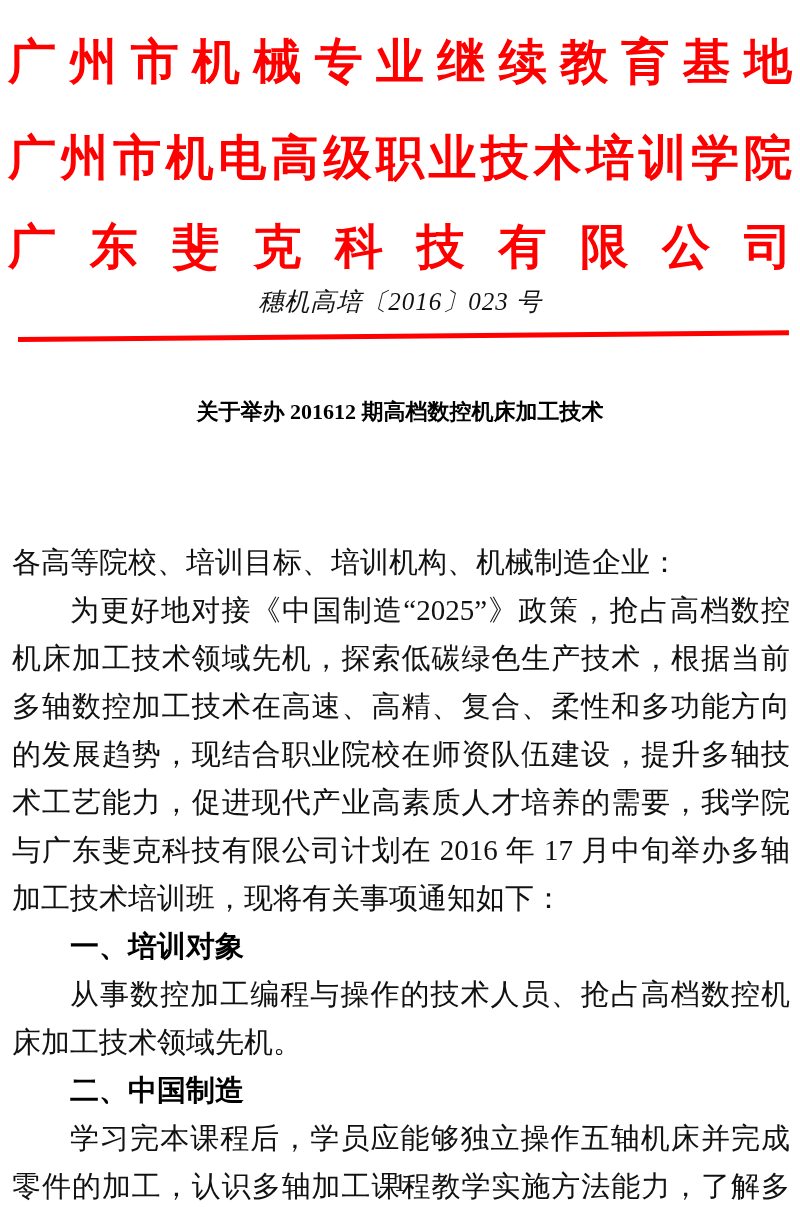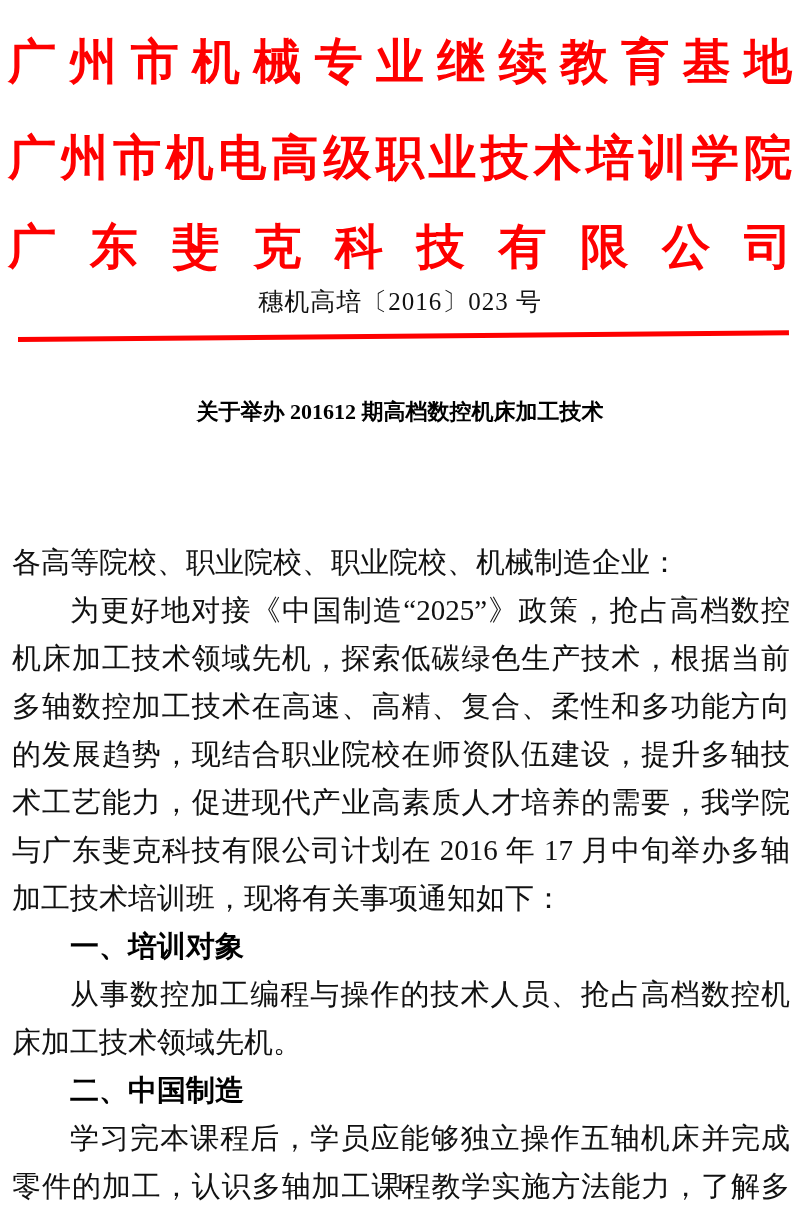--- a/index.html
+++ b/index.html
@@ -38,20 +38,21 @@
   .doc-number {
     position: absolute;
     top: 286px;
     left: 0;
     width: 100%;
     text-align: center;
     font-size: 25px;
     line-height: 32px;
     color: #111111;
     letter-spacing: 1px;
+    font-style: italic;
   }
 
   .red-rule {
     position: absolute;
     top: 337px;
     left: 18px;
     width: 771px;
     height: 4.5px;
     background: #fe0000;
     transform: rotate(-0.5deg);
@@ -160,21 +161,21 @@
 
   <div class="doc-number">穗机高培〔2016〕023 号</div>
 
   <div class="red-rule"></div>
 
   <div class="title">
     <div>关于举办 201612 期高档数控机床加工技术</div>
   </div>
 
   <div class="body-text">
-    <p class="salutation">各高等院校、职业院校、职业院校、机械制造企业：</p>
+    <p class="salutation">各高等院校、培训目标、培训机构、机械制造企业：</p>
     <p>为更好地对接《中国制造“2025”》政策，抢占高档数控机床加工技术领域先机，探索低碳绿色生产技术，根据当前多轴数控加工技术在高速、高精、复合、柔性和多功能方向的发展趋势，现结合职业院校在师资队伍建设，提升多轴技术工艺能力，促进现代产业高素质人才培养的需要，我学院与广东斐克科技有限公司计划在 2016 年 17 月中旬举办多轴加工技术培训班，现将有关事项通知如下：</p>
     <p class="section-heading">一、培训对象</p>
     <p>从事数控加工编程与操作的技术人员、抢占高档数控机床加工技术领域先机。</p>
     <p class="section-heading">二、中国制造</p>
     <p>学习完本课程后，学员应能够独立操作五轴机床并完成零件的加工，认识多轴加工课程教学实施方法能力，了解多轴加工技能大赛相</p>
   </div>
 
   <div class="page-number">1</div>
 
 </div>

